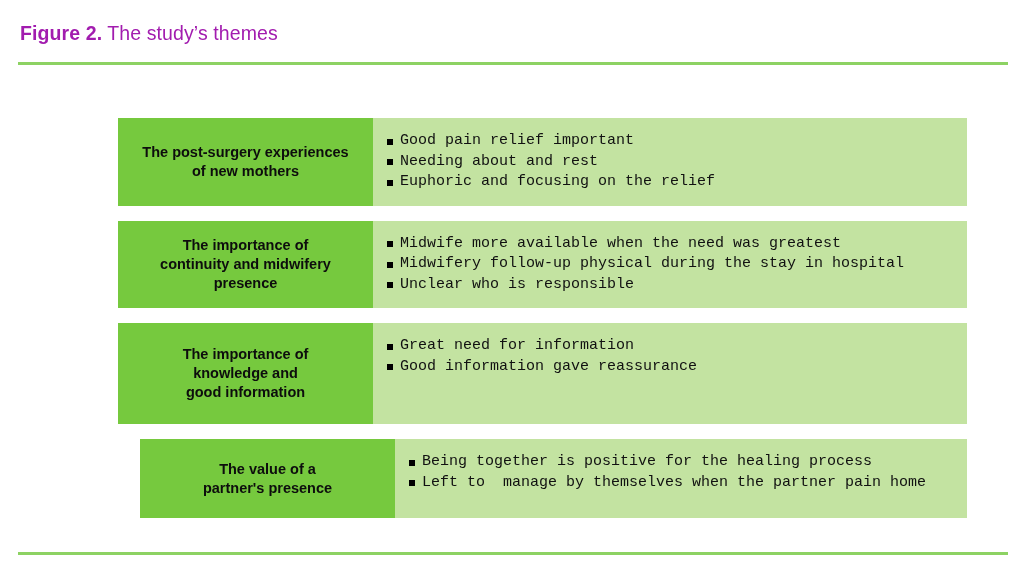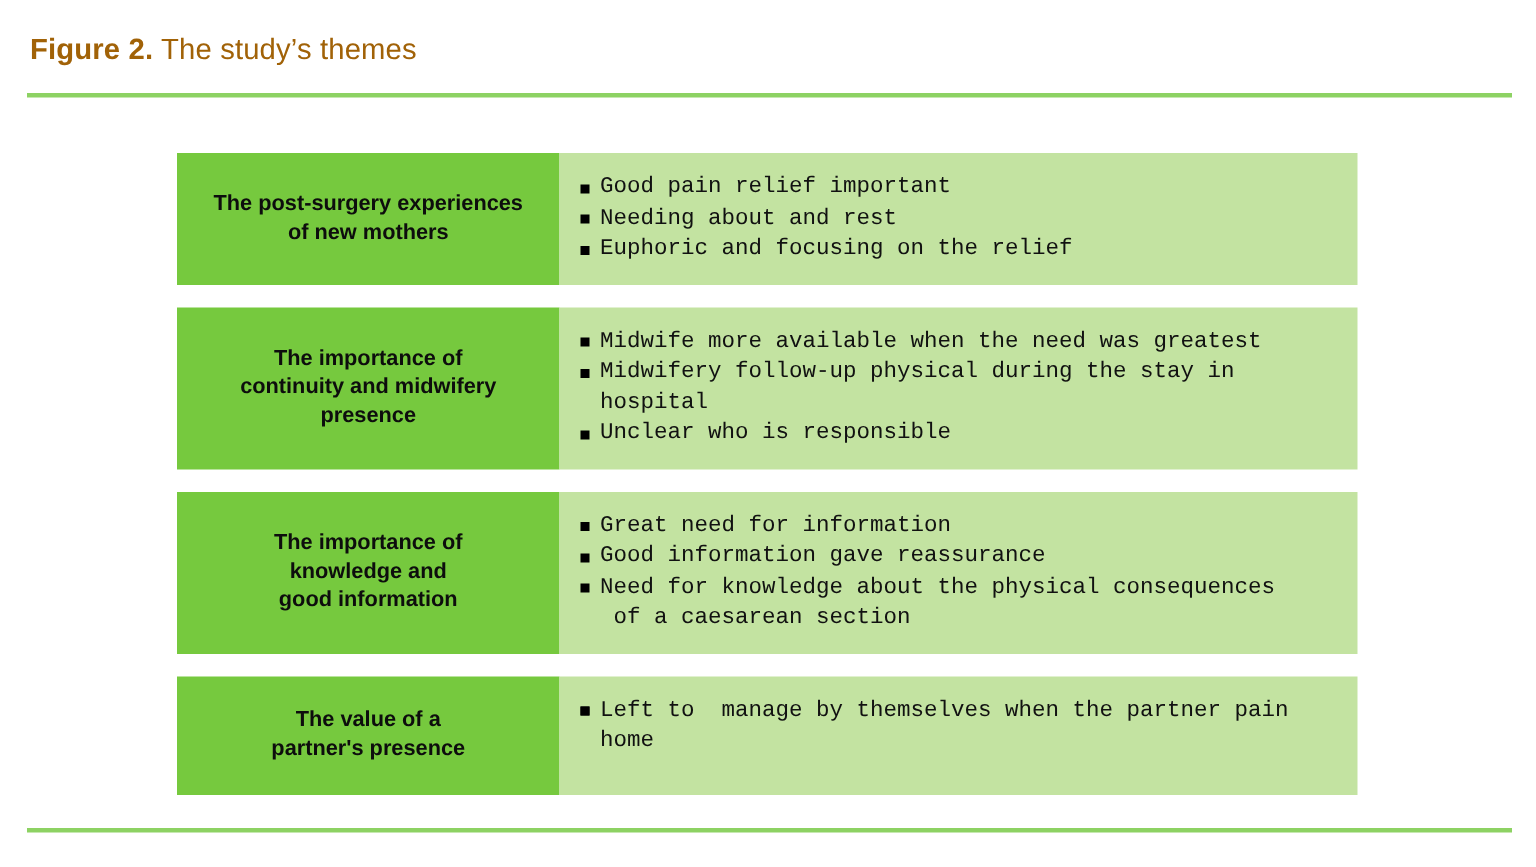--- a/index.html
+++ b/index.html
@@ -17,21 +17,21 @@
     -webkit-font-smoothing: antialiased;
   }
 
   
   #figure-caption {
     position: absolute;
     left: 20px;
     top: 20px;
     font-size: 19.5px;
     line-height: 26px;
-    color: #a16207;
+    color: #a21caf;
     white-space: nowrap;
     letter-spacing: 0.1px;
   }
   #figure-caption .cap-label {
     font-weight: bold;
   }
   #figure-caption .cap-text {
     font-weight: normal;
   }
 
@@ -43,30 +43,30 @@
     height: 3px;
     background: #8dd263;
   }
   #rule-top { top: 62px; }
   #rule-bottom { top: 552px; }
 
   
   #themes-table {
     position: absolute;
     left: 118px;
-    top: 102px;
-    width: 787px;
+    top: 118px;
+    width: 849px;
   }
 
   .theme-row {
     display: flex;
     align-items: stretch;
     margin-bottom: 15px;
   }
-  .theme-row:last-child { margin-bottom: 0; }
+  .theme-row:last-child { margin-bottom: 0; margin-left: 22px; }
 
   .theme-label {
     flex: 0 0 255px;
     width: 255px;
     background: #76c93e;
     display: flex;
     align-items: center;
     justify-content: center;
     text-align: center;
     padding: 6px 14px;
@@ -157,32 +157,31 @@
     <div class="theme-row row-3">
       <div class="theme-label">
         <div class="theme-label-text" style="white-space: pre-line;">The importance of
 knowledge and
 good information</div>
       </div>
       <div class="theme-points">
         <ul class="points-list">
           <li><span class="bullet-square"></span><span class="point-text">Great need for information</span></li>
           <li><span class="bullet-square"></span><span class="point-text">Good information gave reassurance</span></li>
-          <li><span class="bullet-square"></span><span class="point-text">Need for knowledge about the physical consequences
- of a caesarean section</span></li>
         </ul>
       </div>
     </div>
     <div class="theme-row row-4">
       <div class="theme-label">
         <div class="theme-label-text" style="white-space: pre-line;">The value of a
 partner's presence</div>
       </div>
       <div class="theme-points">
         <ul class="points-list">
           <li><span class="bullet-square"></span></li>
+          <li><span class="bullet-square"></span><span class="point-text">Being together is positive for the healing process</span></li>
           <li><span class="bullet-square"></span><span class="point-text">Left to  manage by themselves when the partner pain home</span></li>
         </ul>
       </div>
     </div>
   </div>
 
 <div class="rule" id="rule-bottom"></div>
 
 </body></html>

